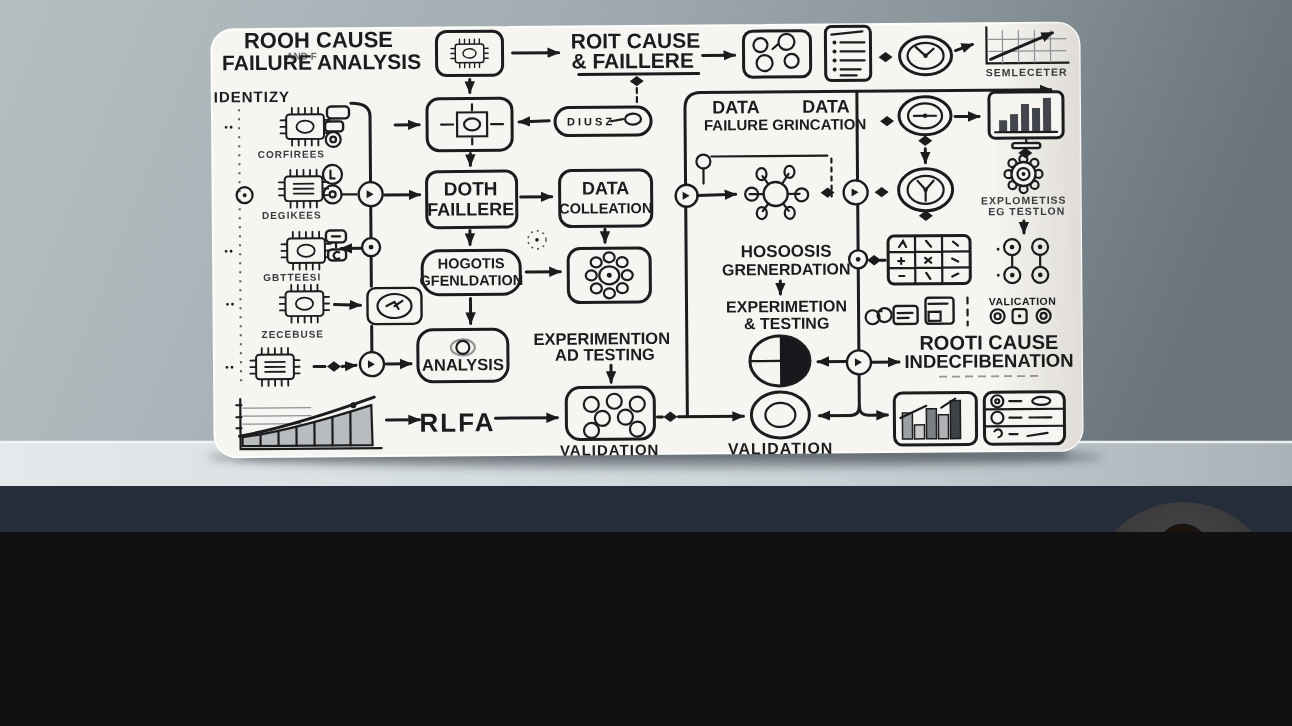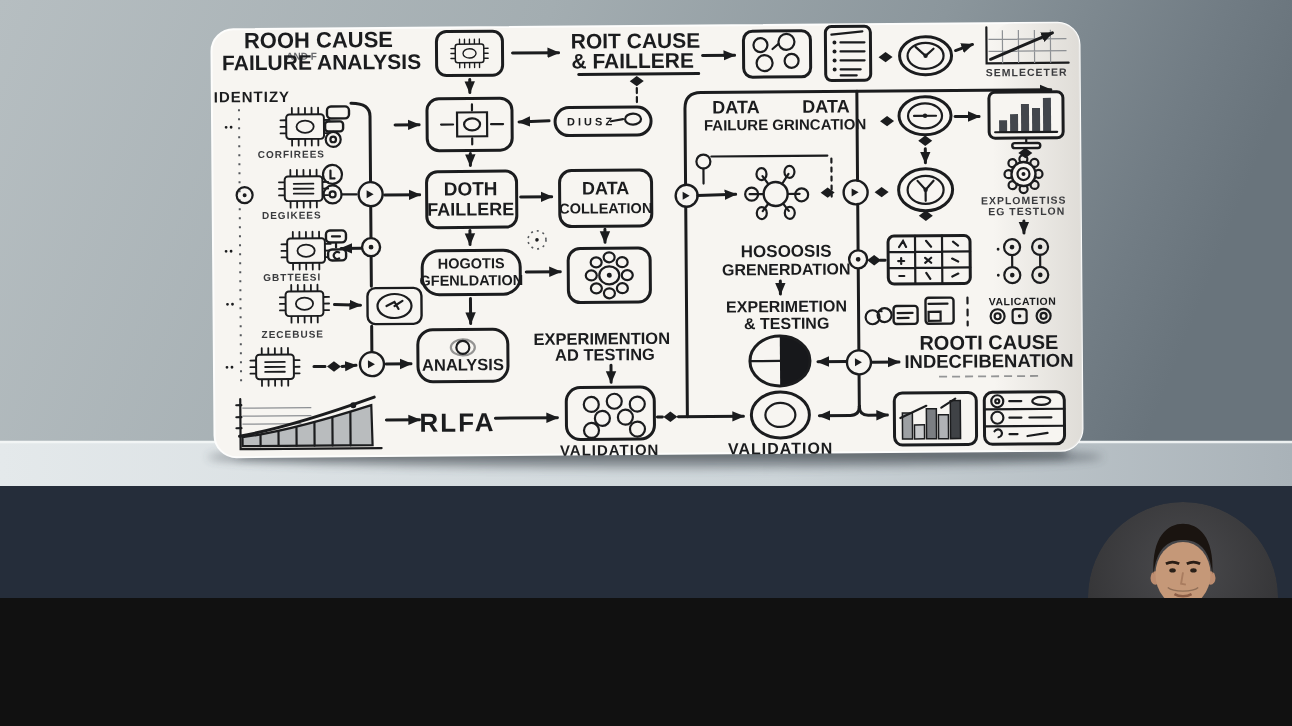--- a/index.html
+++ b/index.html
@@ -1,16 +1,16 @@
 <!DOCTYPE html>
 <html><head>
 <meta charset="utf-8">
 <style>
   html,body{margin:0;padding:0;background:#111;}
-  .stage{position:relative;width:1292px;height:598px;overflow:hidden;font-family:"Liberation Sans",sans-serif;}
+  .stage{position:relative;width:1292px;height:532px;overflow:hidden;font-family:"Liberation Sans",sans-serif;}
   .photo{position:absolute;top:0;left:0;display:block;}
   .banner{position:absolute;left:0;top:486px;width:1292px;height:240px;background:#252d3a;}
   .avatar{position:absolute;left:1088px;top:502px;width:190px;height:190px;border-radius:50%;overflow:hidden;z-index:3;}
   
   .ln{stroke:#1b1c1e;stroke-width:3;fill:none;stroke-linecap:round;stroke-linejoin:round;}
   .l2{stroke:#1b1c1e;stroke-width:2.2;fill:none;stroke-linecap:round;}
   .l1{stroke:#8d9094;stroke-width:1.2;fill:none;}
   .bx{fill:#f7f5f1;stroke:#1b1c1e;stroke-width:3;}
   .bx2{fill:#f7f5f1;stroke:#1b1c1e;stroke-width:2.4;}
   .ink{fill:#1b1c1e;}

